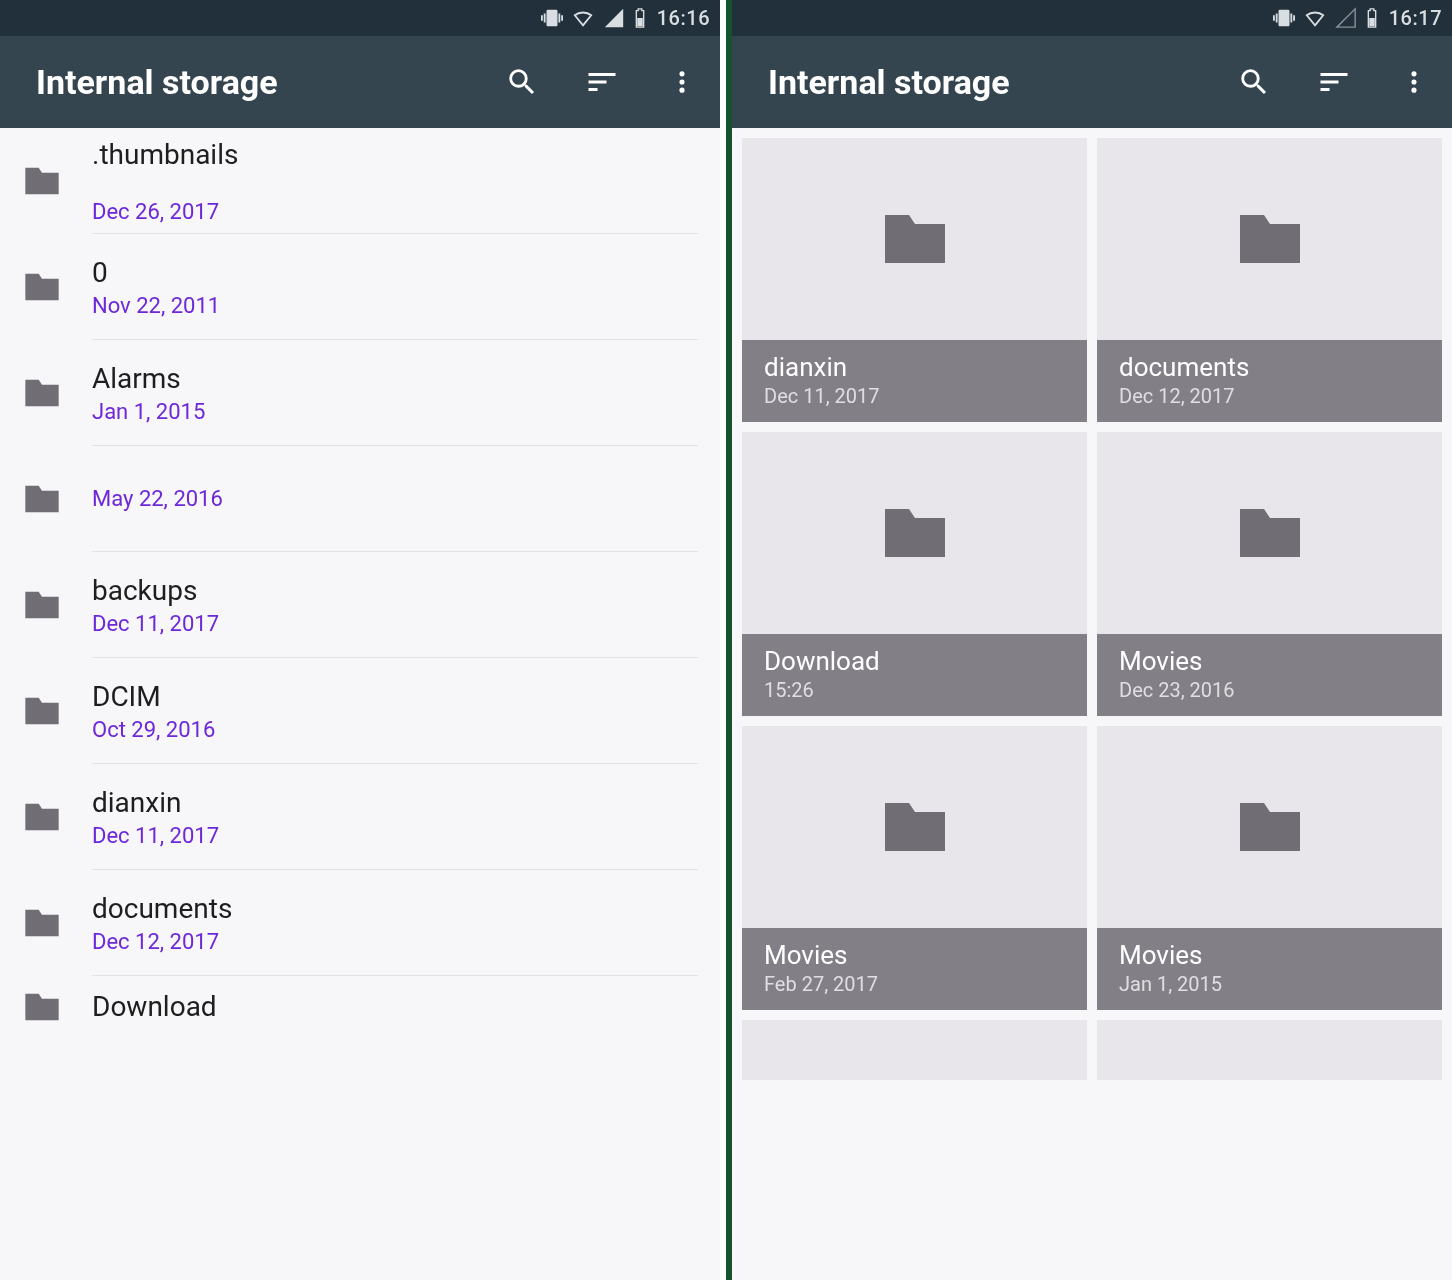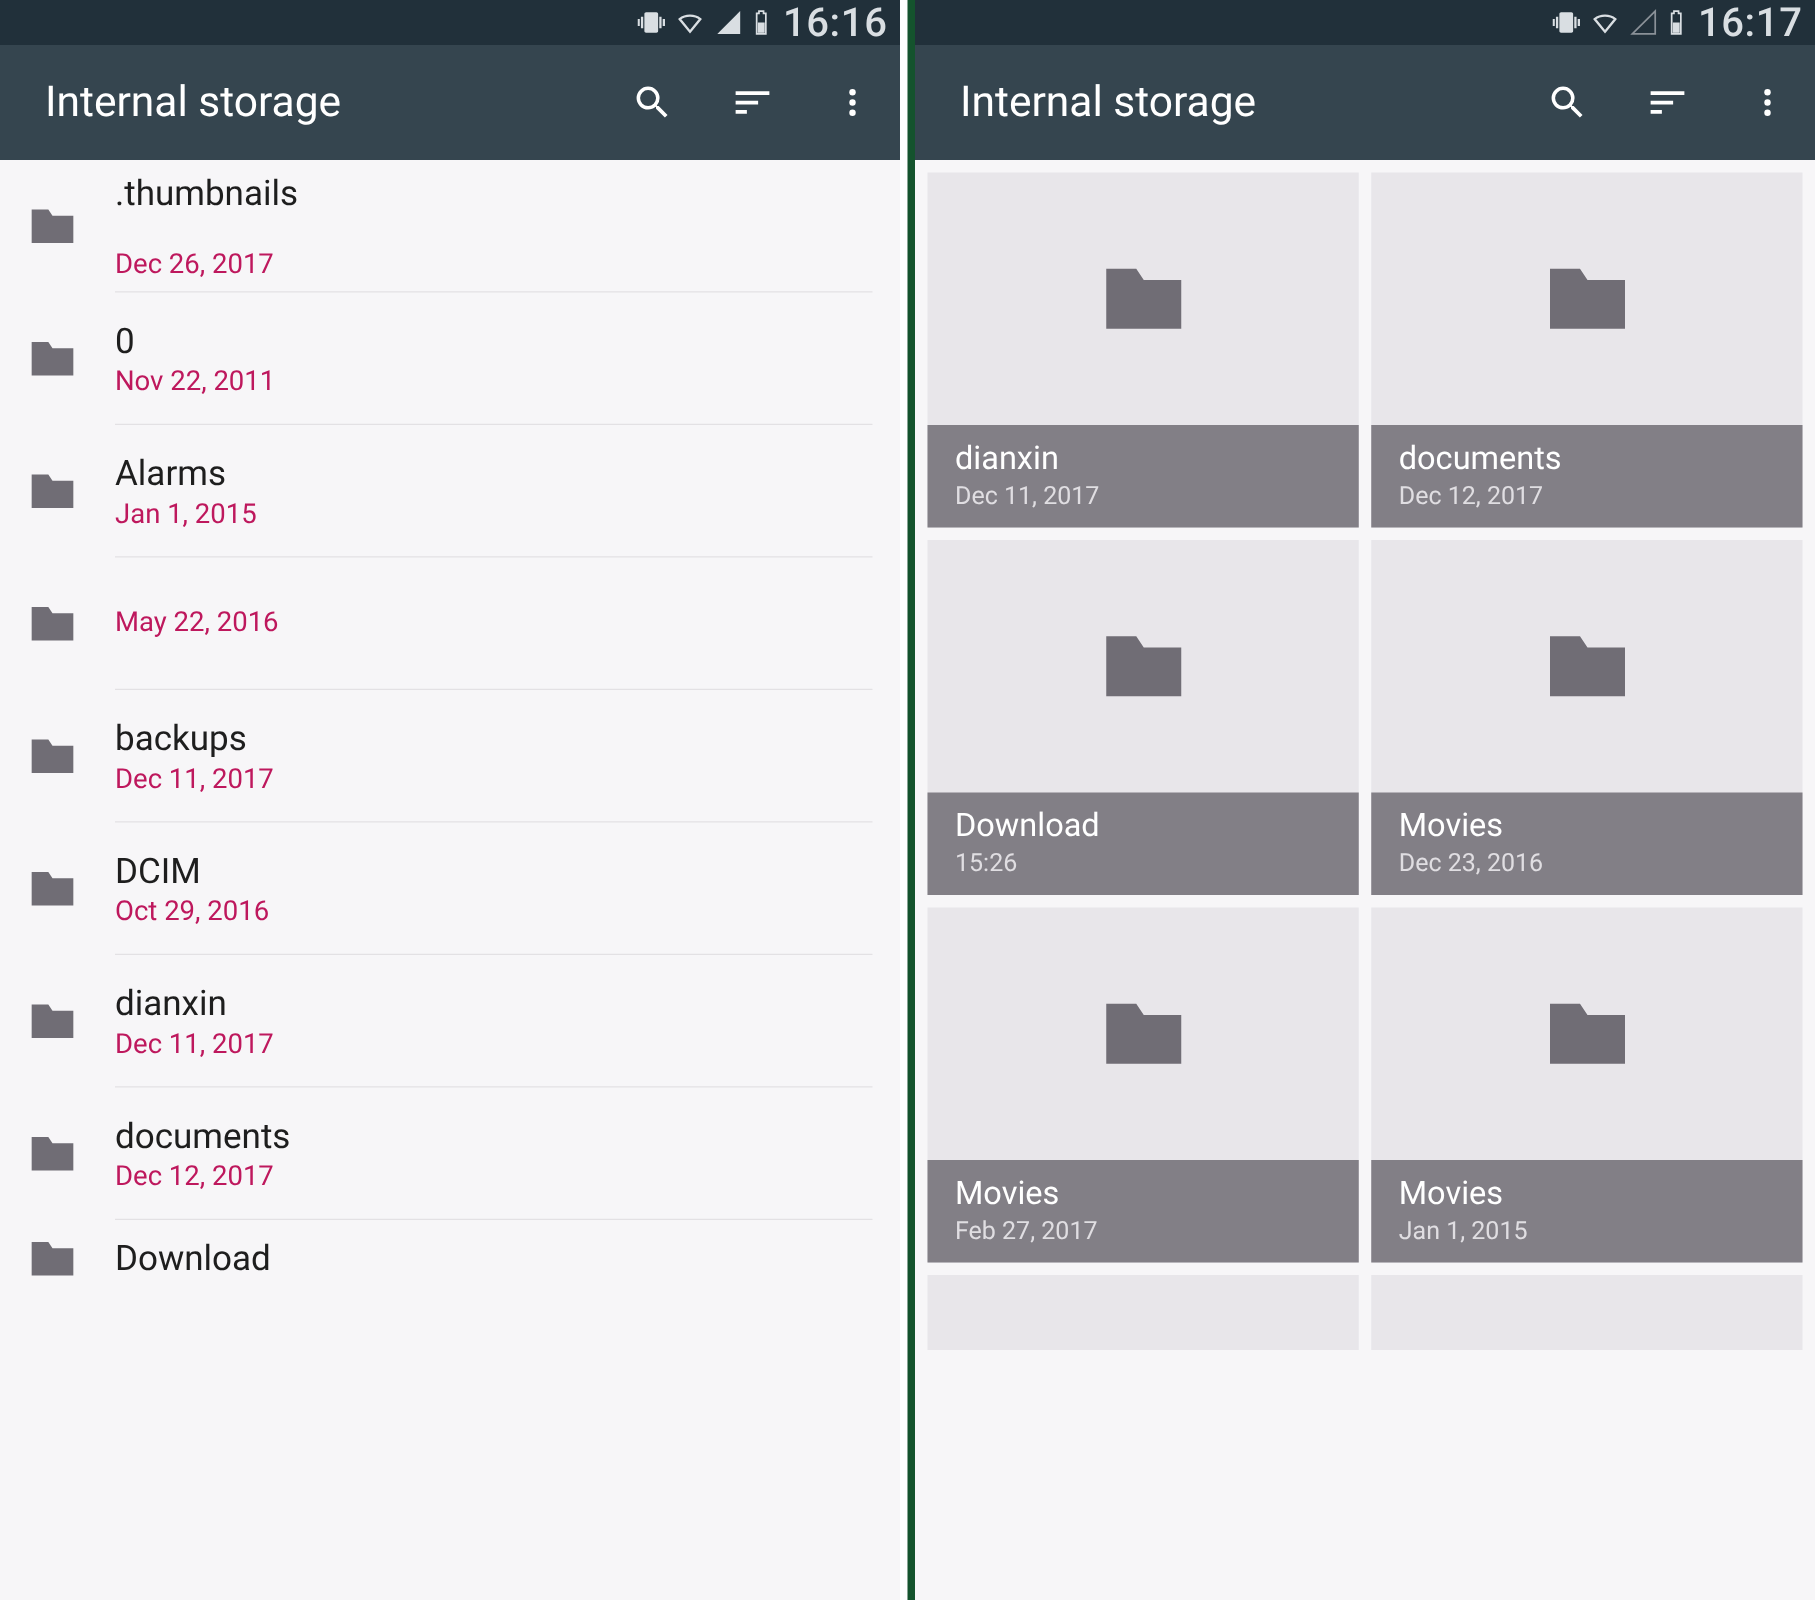--- a/index.html
+++ b/index.html
@@ -24,39 +24,39 @@
 
   
   .status-bar {
     height: 36px;
     background: #21303a;
     display: flex;
     align-items: center;
     justify-content: flex-end;
     padding: 16px 10px;
     color: #d9dee2;
-    font-size: 32px;
+    font-size: 20px;
     gap: 10px;
   }
   .status-clock { font-weight: 500; letter-spacing: 0.5px; }
   .status-icons { display: flex; gap: 8px; align-items: center; }
 
   
   .app-bar {
     height: 92px;
     background: #35454f;
     display: flex;
     align-items: center;
     padding: 0 18px 0 36px;
     color: #fff;
   }
   .app-title {
     flex: 1;
     font-size: 34px;
-    font-weight: 400;
+    font-weight: 700;
   }
   .app-actions { display: flex; align-items: center; gap: 40px; }
   .icon-btn {
     width: 40px; height: 40px;
     display: flex; align-items: center; justify-content: center;
     cursor: pointer;
   }
 
   
   .list {
@@ -86,21 +86,21 @@
     justify-content: center;
     gap: 4px;
   }
   .list-item:first-child .list-text { border-top: none; gap: 28px; }
   .list-name {
     font-size: 28px;
     color: #1e1e1e;
   }
   .list-date {
     font-size: 22px;
-    color: #be185d;
+    color: #6d28d9;
   }
 
   
   .list-item.partial { height: 70px; align-items: flex-start; padding-top: 14px; }
   .list-item.partial .list-text { border-bottom: none; justify-content: flex-start; }
 
   
   .grid {
     flex: 1;
     display: grid;

